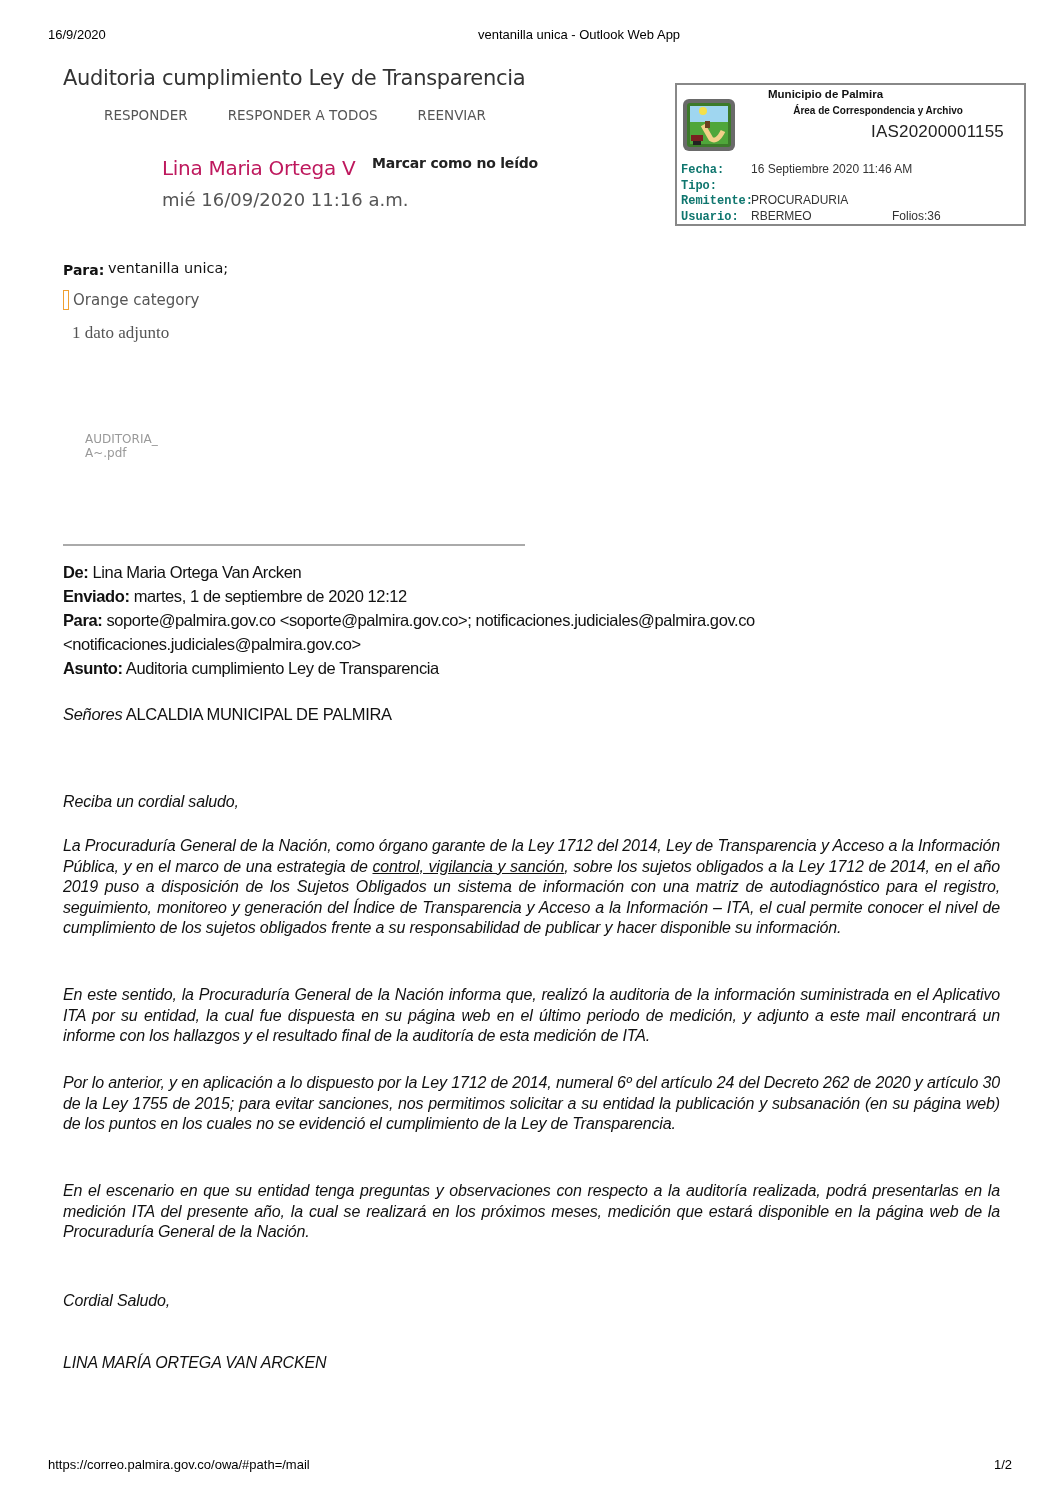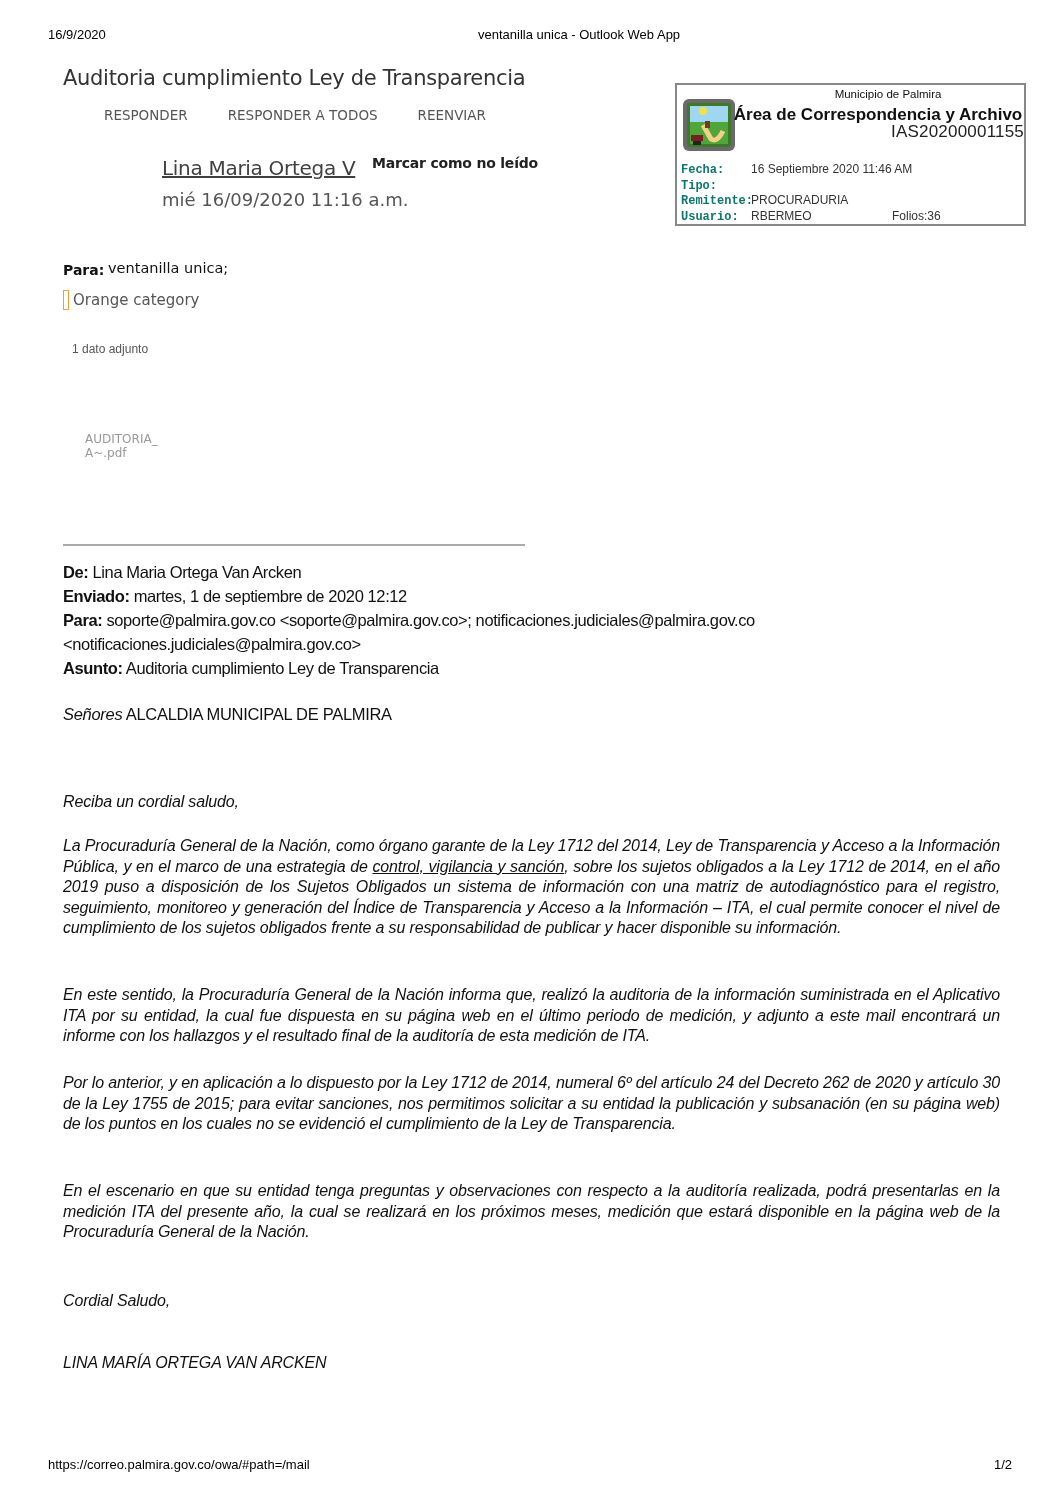--- a/index.html
+++ b/index.html
@@ -4,38 +4,38 @@
 <style>
   html, body { margin:0; padding:0; background:#ffffff; }
   body { width:1058px; height:1497px; position:relative; overflow:hidden; font-family:"Liberation Sans", sans-serif; color:#000; }
   .abs { position:absolute; }
   .print-hdr { font-family:"Liberation Sans", sans-serif; font-size:13px; color:#000; }
   .subject { left:63px; top:66px; font-family:"DejaVu Sans", sans-serif; font-size:21px; color:#333; letter-spacing:-0.3px; }
   .actions { left:104px; top:107px; display:flex; gap:0; font-family:"DejaVu Sans", sans-serif; font-size:13.5px; color:#555; }
   .actions span { cursor:pointer; }
   .act-1 { margin-right:40px; }
   .act-2 { margin-right:40px; }
-  .sender { left:162px; top:156px; font-family:"DejaVu Sans", sans-serif; font-size:20px; color:#404040; letter-spacing:-0.3px;text-decoration:underline; }
+  .sender { left:162px; top:156px; font-family:"DejaVu Sans", sans-serif; font-size:20px; color:#be185d; letter-spacing:-0.3px; }
   .mark-unread { left:372px; top:155px; font-family:"DejaVu Sans", sans-serif; font-size:14px; color:#222; font-weight:bold; letter-spacing:-0.2px; }
   .sent-date { left:162px; top:189px; font-family:"DejaVu Sans", sans-serif; font-size:18px; color:#555; }
 
   .stamp { left:675px; top:83px; width:351px; height:143px; border:2px solid #888; background:#fff; box-sizing:border-box; }
-  .stamp .title1 { position:absolute; left:0; width:100%; top:3px; text-align:center; font-size:11.5px; font-weight:normal; color:#111; padding-left:75px; box-sizing:border-box; }
-  .stamp .title2 { position:absolute; left:0; width:100%; top:20px; text-align:center; font-size:17px; font-weight:bold; color:#111; padding-left:55px; box-sizing:border-box; }
-  .stamp .code { position:absolute; right:0; top:37px; font-size:17px; color:#222; letter-spacing:0.2px; }
+  .stamp .title1 { position:absolute; left:16px; width:100%; top:3px; text-align:left; font-size:11.5px; font-weight:bold; color:#111; padding-left:75px; box-sizing:border-box; }
+  .stamp .title2 { position:absolute; left:0; width:100%; top:20px; text-align:center; font-size:10px; font-weight:bold; color:#111; padding-left:55px; box-sizing:border-box; }
+  .stamp .code { position:absolute; right:20px; top:37px; font-size:17px; color:#222; letter-spacing:0.2px; }
   .stamp .logo { position:absolute; left:4px; top:10px; width:56px; height:60px; }
   .stamp .row { position:absolute; left:4px; font-size:12px; color:#333; }
   .stamp .row b { color:#0f766e; display:inline-block; width:70px;font-family:Liberation Mono, monospace; }
   .stamp .folios { position:absolute; left:215px; top:124px; font-size:12px; color:#333; }
 
   .to-label { left:63px; top:262px; font-family:"DejaVu Sans", sans-serif; font-size:14px; font-weight:bold; color:#111; }
   .to-value { left:108px; top:260px; font-family:"DejaVu Sans", sans-serif; font-size:14.5px; color:#111; }
   .category { left:63px; top:290px; font-family:"DejaVu Sans", sans-serif; font-size:15px; color:#555; display:flex; align-items:center; }
   .cat-box { width:4px; height:18px; border:1.5px solid #f0a030; margin-right:4px; }
-  .attach-count { left:72px; top:342px; font-family:Liberation Sans, sans-serif; font-size:12px; color:#555; }
+  .attach-count { left:72px; top:323px; font-family:Liberation Serif, serif; font-size:17px; color:#555; }
   .attach-file { left:75px; top:432px; font-family:"DejaVu Sans", sans-serif; font-size:12px; color:#999; line-height:14px;margin-left:10px; }
   .divider { left:63px; top:544px; width:462px; height:2px; background:#aaa; }
 
   .fw { left:63px; top:560px; font-family:"Liberation Sans", sans-serif; font-size:16.5px; color:#111; line-height:24px; letter-spacing:-0.4px; }
   .fw b { font-weight:bold; }
   .greeting { left:63px; top:705px; font-family:"Liberation Sans", sans-serif; font-size:16.5px; color:#111; letter-spacing:-0.3px; }
   .greeting i { font-style:italic; }
 
   .body { left:63px; width:937px; font-family:"Liberation Sans", sans-serif; font-style:italic; font-size:16px; line-height:20.5px; color:#111; text-align:justify; letter-spacing:-0.15px; }
   .body u { text-decoration:underline; }

